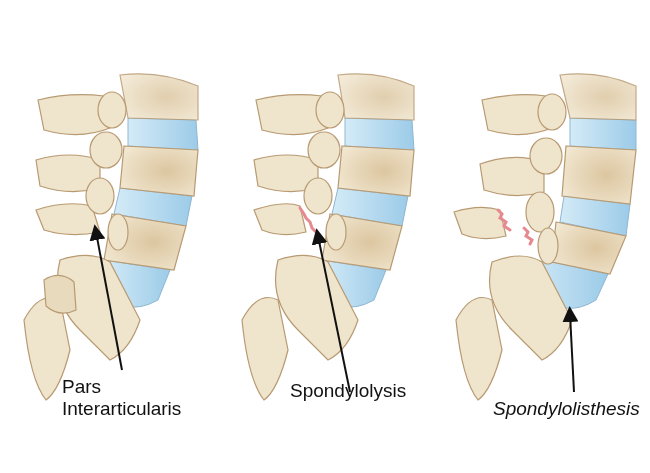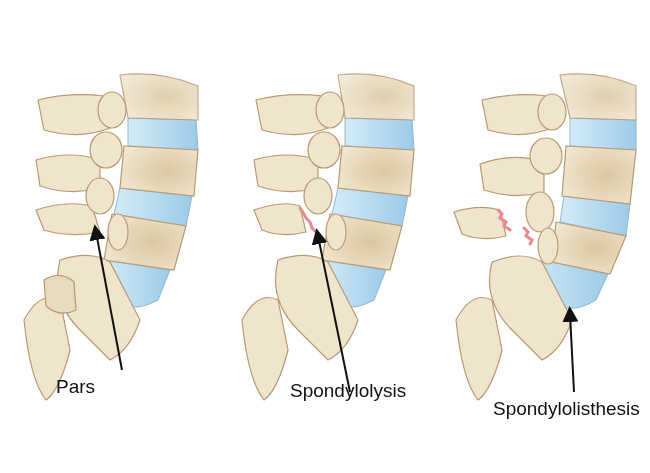--- a/index.html
+++ b/index.html
@@ -88,17 +88,18 @@
     <ellipse cx="548" cy="246" rx="10" ry="18" fill="#efe4cc" stroke="#b89a72" stroke-width="1.2"></ellipse>
     <path d="M492,262 Q522,250 542,262 L572,320 Q562,350 542,360 L512,330 Q482,300 492,262 Z" fill="#efe4cc" stroke="#b89a72" stroke-width="1.2"></path>
     <path d="M456,320 Q472,290 492,300 L502,350 Q492,390 478,400 Q462,380 456,320 Z" fill="#efe4cc" stroke="#b89a72" stroke-width="1.2"></path>
 
     <path d="M498,210 L502,214 L500,218 L506,222 L504,226 L510,230" fill="none" stroke="#e78a8f" stroke-width="3" stroke-linecap="round"></path>
     <path d="M524,228 L528,232 L526,236 L532,240 L530,244" fill="none" stroke="#e78a8f" stroke-width="3" stroke-linecap="round"></path>
     <line x1="574" y1="392" x2="570" y2="314" stroke="#111" stroke-width="2" marker-end="url(#arrowHead)"></line>
   </g>
 </svg>
 
-<div class="label" style="left:56px; top:376px;">
+<div class="label" style="left:62px; top:376px;">
   <div>Pars</div>
+  <div>Interarticularis</div>
 </div>
 <div class="label" style="left:290px; top:380px;">Spondylolysis</div>
-<div class="label" style="left:493px; top:398px;">Spondylolisthesis</div>
+<div class="label" style="left:493px; top:398px;font-style:italic;">Spondylolisthesis</div>
 
 </body></html>

